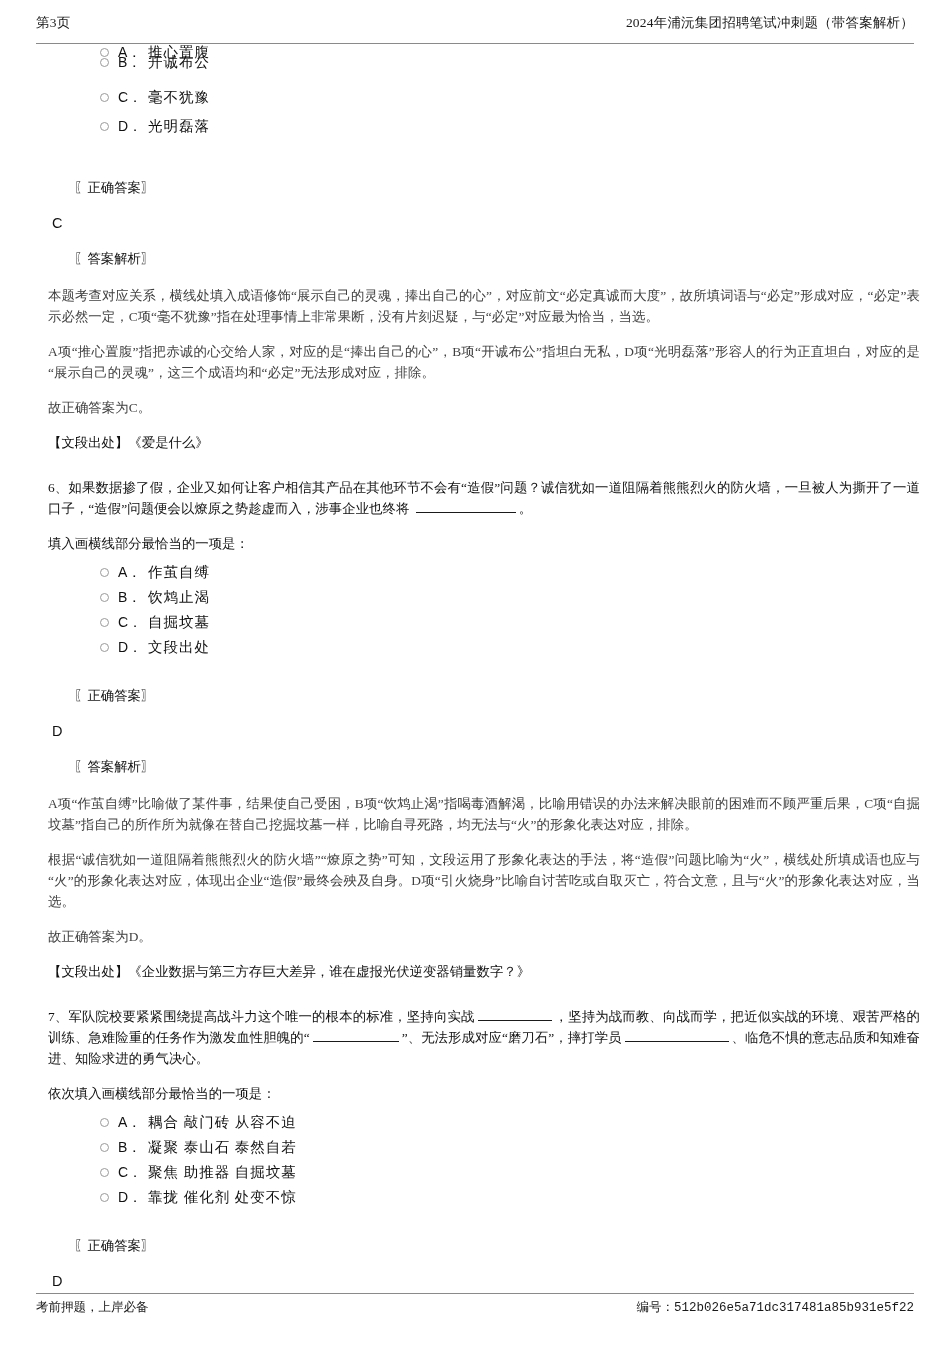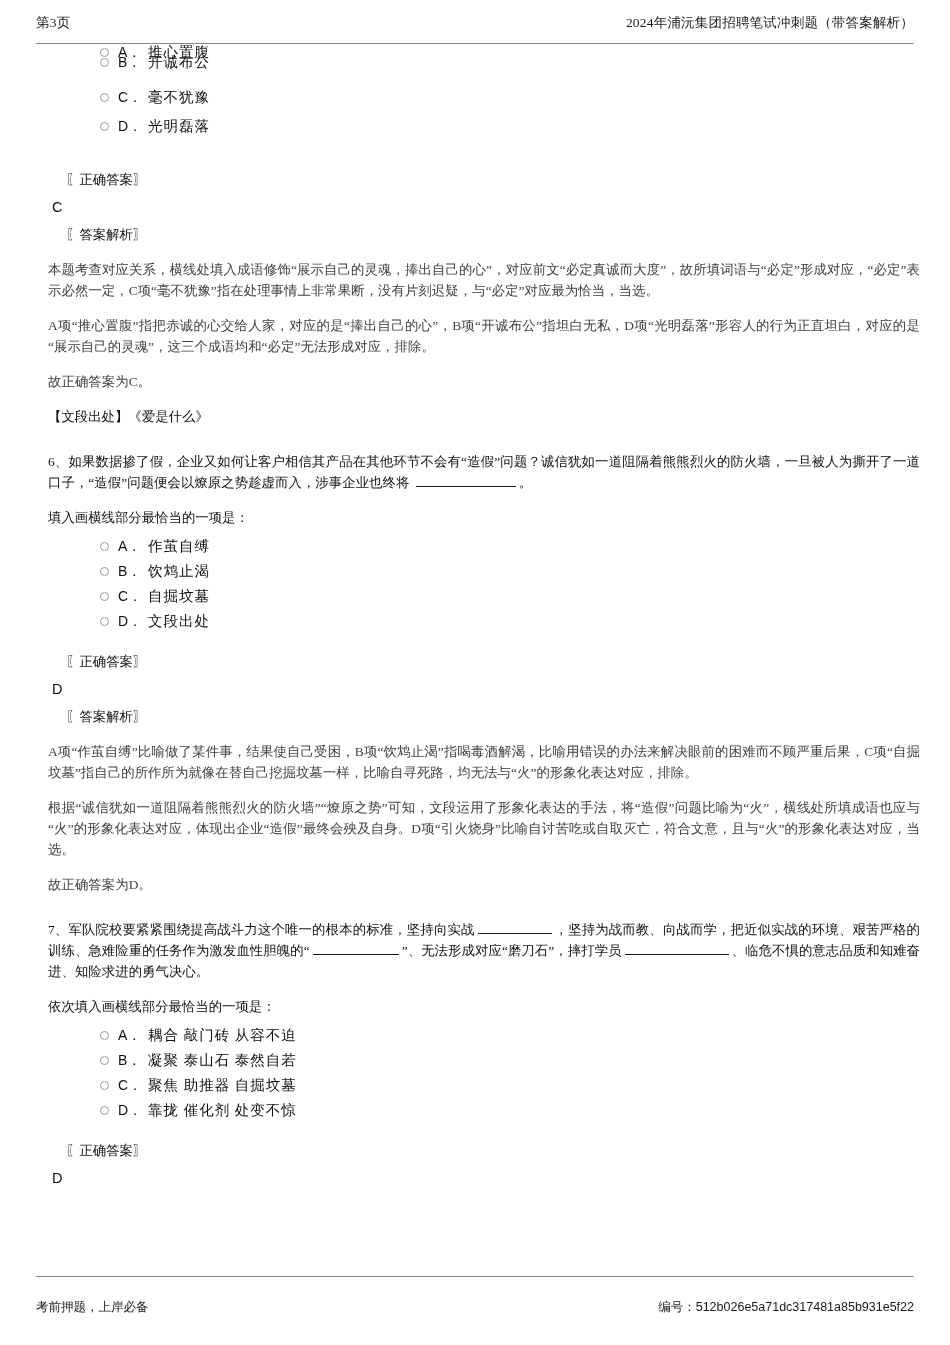--- a/index.html
+++ b/index.html
@@ -128,21 +128,21 @@
   .options.clipped .option-row:nth-child(1) { top: -4px; }
   .options.clipped .option-row:nth-child(2) { top: 6px; }
   .options.clipped .option-row:nth-child(3) { top: 41px; }
   .options.clipped .option-row:nth-child(4) { top: 70px; }
 
   
   .label-line {
     font-size: 13.4px;
     line-height: 20px;
     color: #111111;
-    margin: 8px;
+    margin: 16px;
     padding-left: 10px;
   }
   .answer-letter {
     font-family: "Liberation Sans", sans-serif;
     font-size: 14.5px;
     line-height: 19px;
     color: #111111;
     margin: 0;
     padding-left: 4px;
   }
@@ -164,39 +164,39 @@
   .spacer-lg { height: 24px; }
 
   
   .page-footer {
     position: absolute;
     bottom: 22px;
     left: 36px;
     right: 36px;
     height: 24px;
     border-top: 1px solid #8a8a8a;
-    padding-top: 22px;
+    padding-top: 5px;
     display: flex;
     align-items: flex-start;
     justify-content: space-between;
   }
   .footer-left {
     font-size: 12.5px;
     line-height: 16px;
     color: #1a1a1a;
     white-space: nowrap;
   }
   .footer-right {
     font-size: 12.5px;
     line-height: 16px;
     color: #1a1a1a;
     white-space: nowrap;
   }
   .footer-serial {
-    font-family: Liberation Sans, sans-serif;
+    font-family: Liberation Mono, monospace;
     font-size: 12.5px;
   }
 </style>
 </head>
 <body>
 
 <div class="page">
 
   <div class="page-header">
     <div class="header-left">第3页</div>
@@ -272,20 +272,23 @@
     <div class="spacer-sm"></div>
 
     <div class="label-line">〖正确答案〗</div>
     <div class="answer-letter">D</div>
     <div class="label-line">〖答案解析〗</div>
 
     <p class="analysis-p">A项“作茧自缚”比喻做了某件事，结果使自己受困，B项“饮鸩止渴”指喝毒酒解渴，比喻用错误的办法来解决眼前的困难而不顾严重后果，C项“自掘坟墓”指自己的所作所为就像在替自己挖掘坟墓一样，比喻自寻死路，均无法与“火”的形象化表达对应，排除。</p>
     <p class="analysis-p">根据“诚信犹如一道阻隔着熊熊烈火的防火墙”“燎原之势”可知，文段运用了形象化表达的手法，将“造假”问题比喻为“火”，横线处所填成语也应与“火”的形象化表达对应，体现出企业“造假”最终会殃及自身。D项“引火烧身”比喻自讨苦吃或自取灭亡，符合文意，且与“火”的形象化表达对应，当选。</p>
     <p class="analysis-p">故正确答案为D。</p>
 
+    <p class="source-line">
+      <span>【文段出处】</span><span>《企业数据与第三方存巨大差异，谁在虚报光伏逆变器销量数字？》</span>
+    </p>
 
     <div class="spacer-lg"></div>
 
     <p class="q-stem"><span>7、</span><span>军队院校要紧紧围绕提高战斗力这个唯一的根本的标准，坚持向实战</span><span class="blank w1"></span><span>，坚持为战而教、向战而学，把近似实战的环境、艰苦严格的训练、急难险重的任务作为激发血性胆魄的“</span><span class="blank w2"></span><span>”、无法形成对应“磨刀石”，摔打学员</span><span class="blank w4"></span><span>、临危不惧的意志品质和知难奋进、知险求进的勇气决心。</span></p>
 
     <p class="q-prompt">依次填入画横线部分最恰当的一项是：</p>
 
     <ul class="options">
       <li class="option-row">
         <span class="radio"></span>

